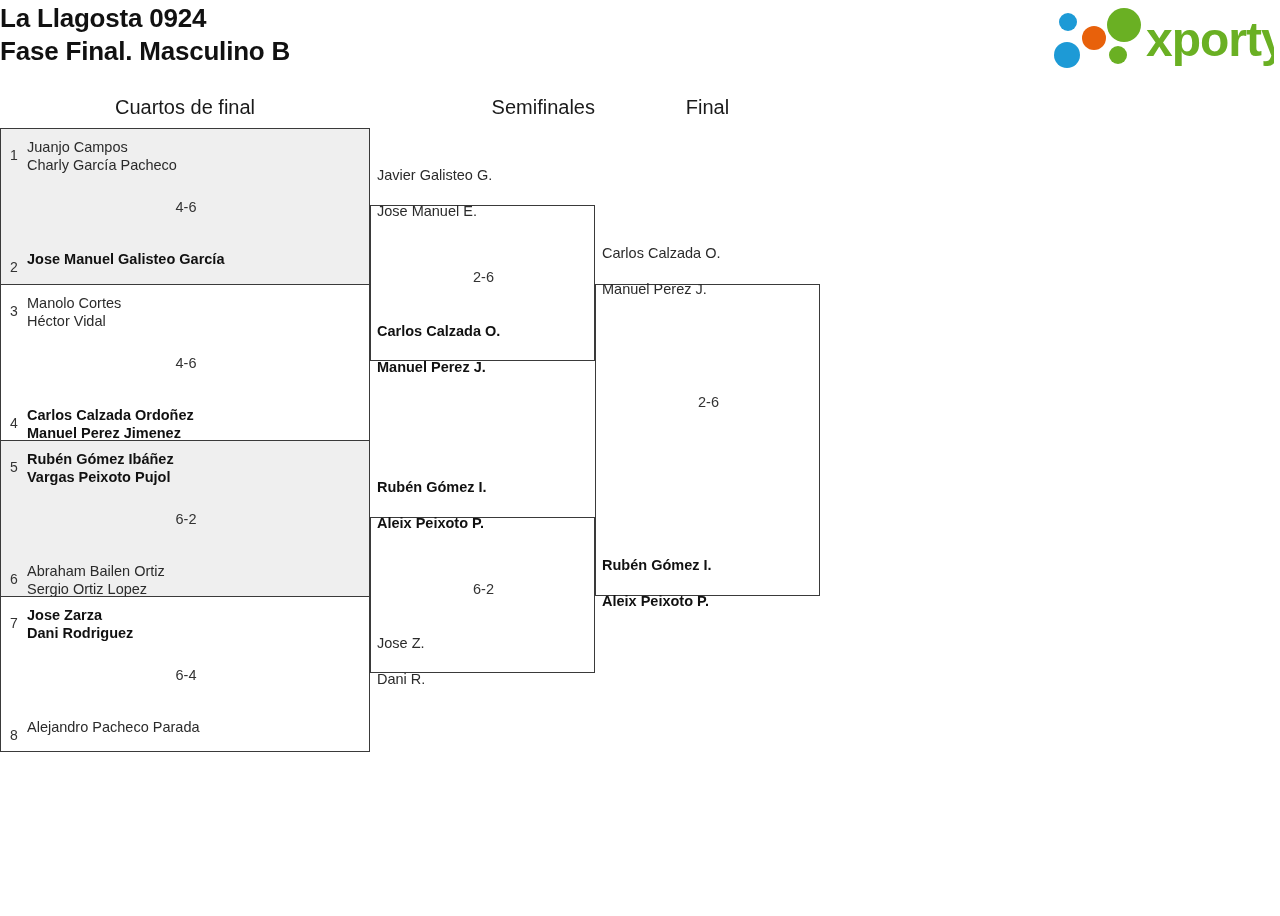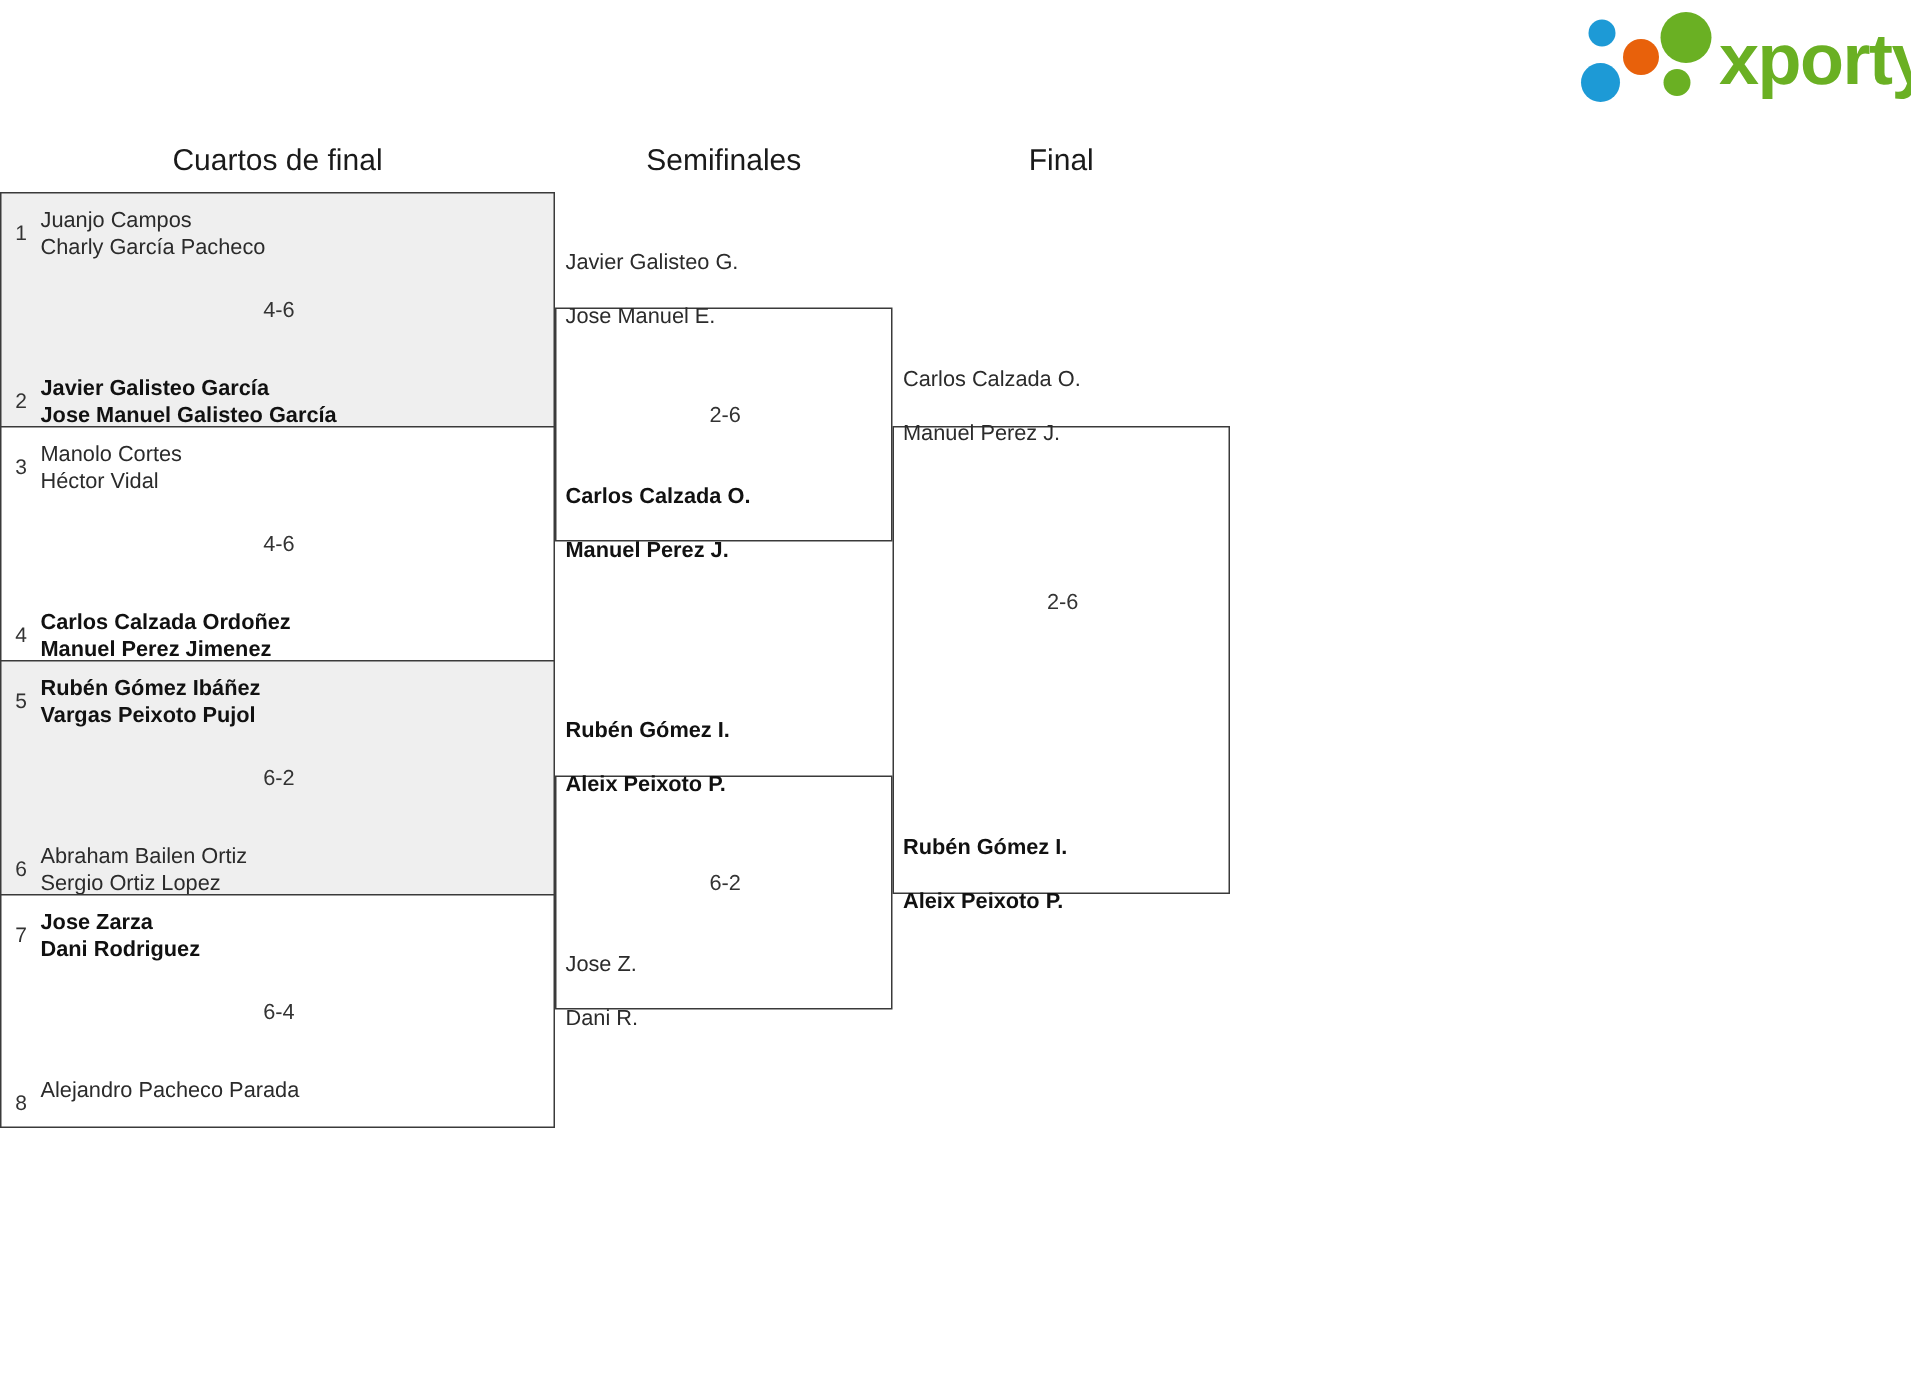--- a/index.html
+++ b/index.html
@@ -38,21 +38,21 @@
   .round-head {
     position: absolute;
     font-size: 20px;
     font-weight: 400;
     color: #1a1a1a;
     text-align: center;
     top: 96px;
     line-height: 22px;
   }
   .rh-0 { left: 0px;   width: 370px; }
-  .rh-1 { left: 370px; width: 225px; }
+  .rh-1 { left: 370px; width: 225px; text-align: right; }
   .rh-2 { left: 595px; width: 225px; }
 
   
   #bracket { position: absolute; left: 0; top: 0; width: 1280px; height: 916px; }
 
   
   .qf {
     position: absolute;
     left: 0;
     width: 370px;
@@ -138,20 +138,22 @@
     color: #2b2b2b;
     white-space: pre-line;
   }
   .nm.win { font-weight: 700; color: #111111; }
 </style>
 </head>
 <body>
 
 <div id="root">
 
+  <div class="page-title">La Llagosta 0924
+Fase Final. Masculino B</div>
 
   <div class="logo">
     <svg viewBox="0 0 224 60" xmlns="http://www.w3.org/2000/svg" aria-label="xporty">
       <g>
         <circle cx="18" cy="14" r="9" fill="#1d9ad6"></circle>
         <circle cx="44" cy="30" r="12" fill="#e8610b"></circle>
         <circle cx="17" cy="47" r="13" fill="#1d9ad6"></circle>
         <circle cx="74" cy="17" r="17" fill="#6ab023"></circle>
         <circle cx="68" cy="47" r="9" fill="#6ab023"></circle>
       </g>
@@ -169,21 +171,20 @@
 
     <div class="qf shade" style="top:128px">
       <div class="qf-seed qf-seed-top">1</div>
       <div class="qf-names qf-top">
         <div>Juanjo Campos</div>
         <div>Charly García Pacheco</div>
       </div>
       <div class="qf-score" style="top:69px">4-6</div>
       <div class="qf-seed qf-seed-bot">2</div>
       <div class="qf-names qf-bot win">
-        <div>Javier Galisteo García</div>
         <div>Jose Manuel Galisteo García</div>
       </div>
     </div>
 
     <div class="qf plain" style="top:284px">
       <div class="qf-seed qf-seed-top">3</div>
       <div class="qf-names qf-top">
         <div>Manolo Cortes</div>
         <div>Héctor Vidal</div>
       </div>

